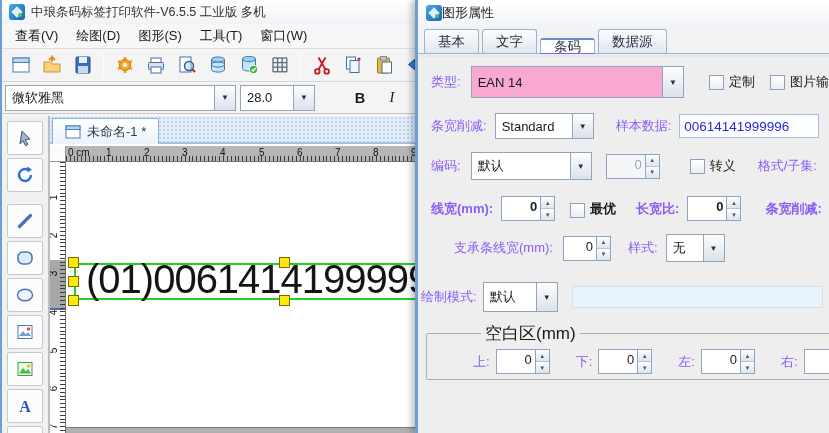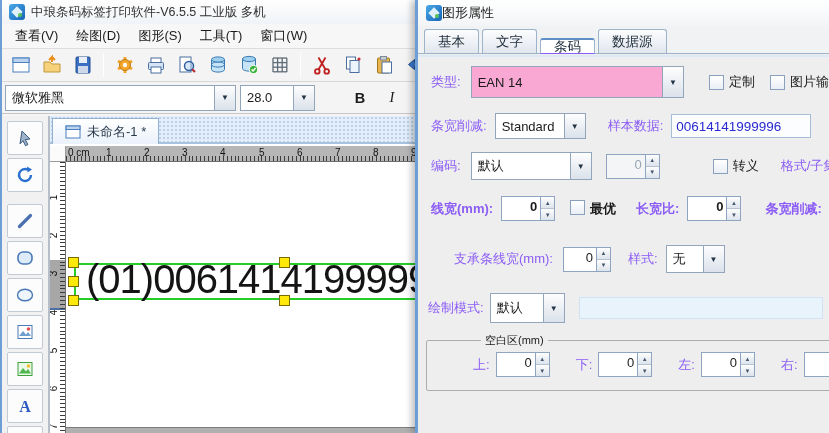--- a/index.html
+++ b/index.html
@@ -104,21 +104,21 @@
   .spin.disabled { background:#f3f5f7; }
   .spin.disabled .spin-val { color:#9aa6b4; }
   .cb { width:15px; height:15px; border:1px solid #8aa0bd; background:linear-gradient(#ffffff,#e9eff6);
     display:inline-block; flex:0 0 auto; }
   .cb-label { margin-left:5px; white-space:nowrap; }
   .sample-field { margin-left:8px; width:140px; height:24px; border:1px solid #a5bdd6; background:#fcfdff;
     display:flex; align-items:center; padding:0 4px; color:#2a2ad0; font-size:13.5px; white-space:nowrap; overflow:hidden; }
   .strip { flex:1; height:22px; margin:0 6px 0 14px; background:#e9f3fc; border:1px solid #cfe2f4; }
   fieldset.quiet { margin:10px 6px 0 8px; border:1px solid #adadad; border-radius:2px; height:58px;
     padding:2px 0 0 46px; }
-  fieldset.quiet legend { margin-left:8px; padding:0 4px; font-size:11px; color:#1a1a1a; }
+  fieldset.quiet legend { margin-left:8px; padding:0 4px; font-size:17px; color:#1a1a1a; }
   .quiet-row { display:flex; align-items:center; margin-top:2px; }
   .quiet-item { display:flex; align-items:center; margin-right:26px; }
   .quiet-item .lbl { margin-right:6px; }
   svg { display:block; }
 </style>
 </head>
 <body>
 
 <div id="stage">
 
@@ -394,89 +394,89 @@
         </span>
         <span style="display:flex;align-items:center;margin-left:15px;">
           <span class="cb"></span>
           <span class="cb-label">图片输</span>
         </span>
       </div>
 
       <div class="row" style="margin-top:15px;">
         <span class="lbl">条宽削减:</span>
         <span class="combo" style="margin-left:8px;height:26px;">
-          <span class="combo-val" style="width:68px;">Standard</span>
+          <span class="combo-val" style="width:76px;">Standard</span>
           <span class="combo-arrow">▼</span>
         </span>
         <span class="lbl" style="margin-left:22px;">样本数据:</span>
         <span class="sample-field">00614141999996</span>
       </div>
 
       <div class="row" style="margin-top:13px;">
         <span class="lbl">编码:</span>
         <span class="combo" style="margin-left:10px;height:28px;">
           <span class="combo-val" style="width:98px;">默认</span>
           <span class="combo-arrow">▼</span>
         </span>
         <span class="spin disabled" style="margin-left:14px;">
           <span class="spin-val">0</span>
           <span class="spin-btns">
               <span class="spin-btn">▲</span>
               <span class="spin-btn">▼</span>
             </span>
         </span>
-        <span style="display:flex;align-items:center;margin-left:53px;justify-content:space-between;">
+        <span style="display:flex;align-items:center;margin-left:30px;justify-content:space-between;">
           <span class="cb"></span>
           <span class="cb-label">转义</span>
         </span>
         <span class="lbl" style="margin-left:22px;">格式/子集:</span>
 
       </div>
 
       <div class="row" style="margin-top:16px;font-weight:bold;">
         <span class="lbl">线宽(mm):</span>
         <span class="spin" style="margin-left:8px;">
           <span class="spin-val">0</span>
           <span class="spin-btns">
               <span class="spin-btn">▲</span>
               <span class="spin-btn">▼</span>
             </span>
         </span>
-        <span style="display:flex;align-items:flex-start;margin-left:15px;">
+        <span style="display:flex;align-items:flex-end;margin-left:15px;">
           <span class="cb"></span>
           <span class="cb-label">最优</span>
         </span>
         <span class="lbl" style="margin-left:20px;">长宽比:</span>
         <span class="spin" style="margin-left:8px;">
           <span class="spin-val">0</span>
           <span class="spin-btns">
               <span class="spin-btn">▲</span>
               <span class="spin-btn">▼</span>
             </span>
         </span>
         <span class="lbl" style="margin-left:24px;">条宽削减:</span>
       </div>
 
-      <div class="row" style="margin-top:24px;padding-left:36px;">
+      <div class="row" style="margin-top:13px;padding-left:36px;">
         <span class="lbl">支承条线宽(mm):</span>
         <span class="spin" style="margin-left:10px;">
           <span class="spin-val" style="width:32px;">0</span>
           <span class="spin-btns">
               <span class="spin-btn">▲</span>
               <span class="spin-btn">▼</span>
             </span>
         </span>
         <span class="lbl" style="margin-left:17px;">样式:</span>
         <span class="combo" style="margin-left:8px;height:28px;">
           <span class="combo-val" style="width:36px;">无</span>
           <span class="combo-arrow">▼</span>
         </span>
       </div>
 
-      <div class="row" style="margin-top:20px; padding-left:10px;">
+      <div class="row" style="margin-top:20px; padding-left:3px;">
         <span class="lbl">绘制模式:</span>
         <span class="combo" style="margin-left:6px;height:30px;">
           <span class="combo-val" style="width:52px;">默认</span>
           <span class="combo-arrow">▼</span>
         </span>
         <span class="strip"></span>
       </div>
 
       <fieldset class="quiet">
         <legend>空白区(mm)</legend>

